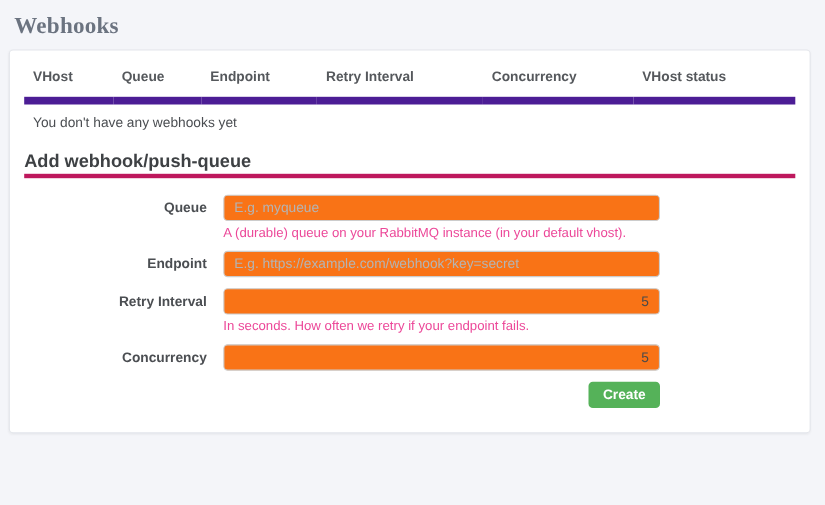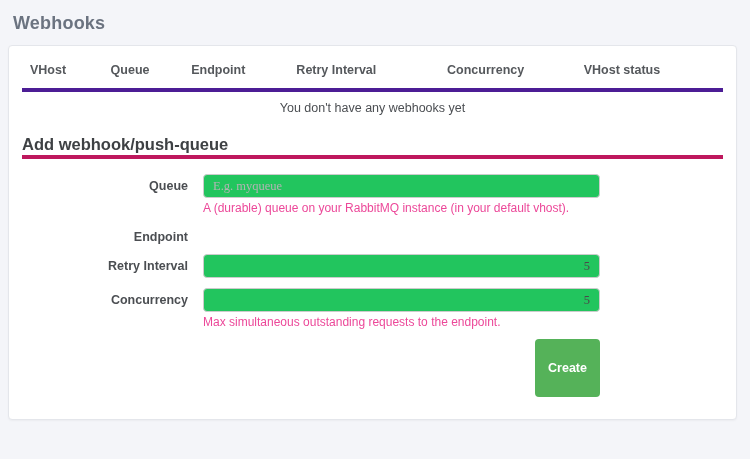--- a/index.html
+++ b/index.html
@@ -7,25 +7,26 @@
     margin: 0; padding: 0;
     width: 750px; height: 459px;
     background: #f4f5f9;
     font-family: "Liberation Sans", "DejaVu Sans", sans-serif;
     color: #4b4e52;
     overflow: hidden;
   }
   .page-title {
     margin: 0;
     padding: 11px 0 9px 13px;
-    font-size: 18px;
+    font-size: 21px;
     line-height: 25px;
     font-weight: bold;
     color: #6b7380;
     letter-spacing: .2px;
+    font-family: Liberation Serif, serif;
   }
   .card {
     margin: 0 13px 0 8px;
     background: #ffffff;
     border: 1px solid #e4e6eb;
     border-radius: 4px;
     box-shadow: 0 1px 2px rgba(0,0,0,.04);
     padding: 0 13px 22px 13px;
   }
   table.webhooks {
@@ -33,26 +34,25 @@
     border-collapse: collapse;
     table-layout: fixed;
   }
   table.webhooks th {
     text-align: left;
     font-size: 12.5px;
     line-height: 14px;
     font-weight: bold;
     color: #55585c;
     padding: 17px 8px 11px 8px;
-    border-bottom: 4px solid #4c1d95;
+    border-bottom: 7px solid #4c1d95;
     white-space: nowrap;
     overflow: hidden;
   }
   table.webhooks td.empty-cell {
-    text-align: center;
     font-size: 12.5px;
     line-height: 14px;
     color: #4b4e52;
     padding: 9px 8px 11px 8px;
   }
   .section-title {
     margin: 10px 0 0 0;
     padding: 0 0 3px 0;
     font-size: 16.5px;
     line-height: 16px;
@@ -75,22 +75,22 @@
   .control-col { width: 397px; flex: none; }
   .control-col input {
     display: block;
     width: 100%;
     height: 24px;
     border: 1px solid #cccccc;
     border-radius: 4px;
     padding: 2px 9px;
     font-size: 12.5px;
     color: #4a4a4a;
-    font-family: Liberation Serif, serif;
-    background: #22c55e;
+    font-family: Liberation Sans, sans-serif;
+    background: #f97316;
     outline: none;
   }
   .control-col input::placeholder { color: #b4b4b4; opacity: 1; }
   .control-col input.align-right { text-align: right; }
   .help-text {
     margin-top: 3px;
     font-size: 12px;
     line-height: 14px;
     color: #ec4899;
   }
@@ -98,21 +98,21 @@
   .actions-spacer { width: 181px; flex: none; }
   .actions-col {
     width: 397px; flex: none;
     display: flex; justify-content: flex-end;
   }
   .btn-create {
     background: #55b259;
     color: #ffffff;
     border: none;
     border-radius: 4px;
-    padding: 22px 13px;
+    padding: 5px 13px;
     font-size: 12.5px;
     font-family: inherit;
     font-weight: bold;
     cursor: pointer;
   }
 </style>
 </head>
 <body>
 
 <h1 class="page-title">Webhooks</h1>
@@ -153,35 +153,36 @@
       <div class="label-col">Queue</div>
       <div class="control-col">
         <input type="text" placeholder="E.g. myqueue" style="">
         <div class="help-text">A (durable) queue on your RabbitMQ instance (in your default vhost).</div>
       </div>
     </div>
 
     <div class="form-group">
       <div class="label-col">Endpoint</div>
       <div class="control-col">
+        <input type="text" placeholder="E.g. https://example.com/webhook?key=secret" style="">
       </div>
     </div>
 
     <div class="form-group">
       <div class="label-col">Retry Interval</div>
       <div class="control-col">
         <input type="text" class="align-right" value="5" style="">
+        <div class="help-text">In seconds. How often we retry if your endpoint fails.</div>
       </div>
     </div>
 
     <div class="form-group">
       <div class="label-col">Concurrency</div>
       <div class="control-col">
         <input type="text" class="align-right" value="5" style="">
-        <div class="help-text">Max simultaneous outstanding requests to the endpoint.</div>
       </div>
     </div>
 
     <div class="actions-row">
       <div class="actions-spacer"></div>
       <div class="actions-col">
         <button class="btn-create">Create</button>
       </div>
     </div>
 

